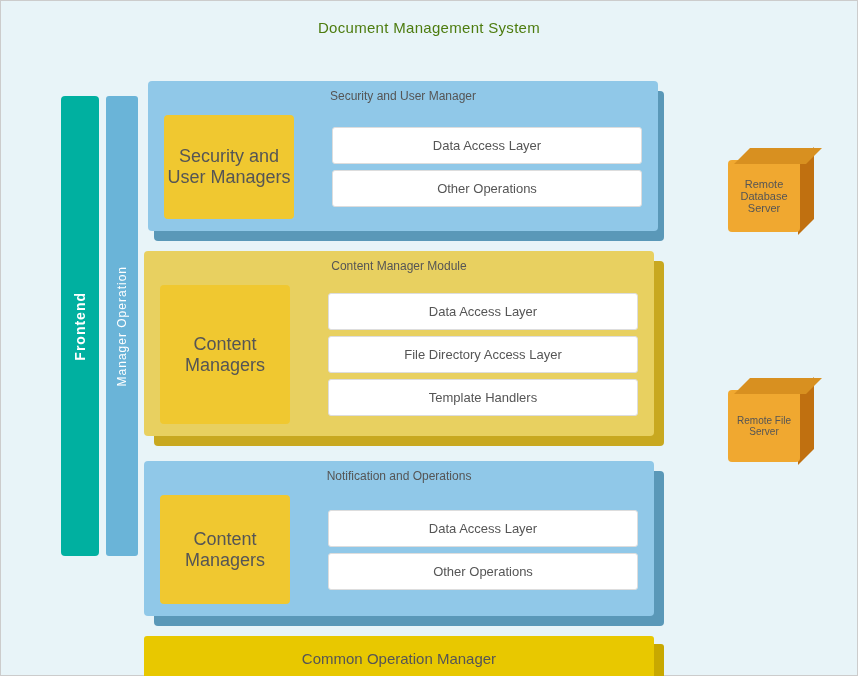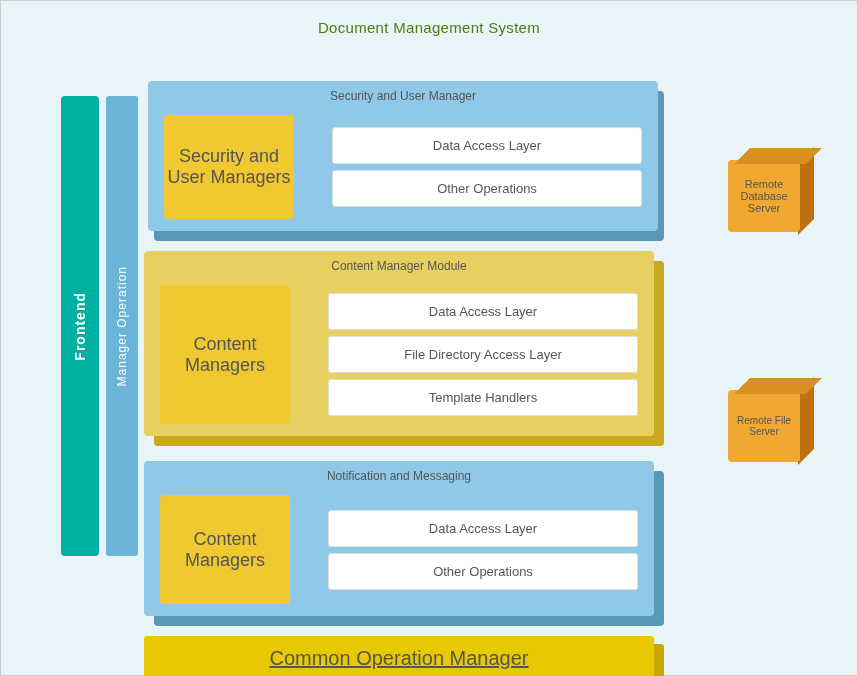--- a/index.html
+++ b/index.html
@@ -73,24 +73,23 @@
       justify-content: center;
     }
     .manager-bar-label {
       color: white;
       font-size: 12px;
       writing-mode: vertical-rl;
       transform: rotate(180deg);
       letter-spacing: 1px;
     }
     .common-op-label {
-      font-size: 20px;
+      font-size: 15px;
       color: #555;
       font-weight: 500;
-      text-decoration: underline;
     }
 
     
     .module-title {
       text-align: center;
       font-size: 12px;
       color: #555;
       margin-bottom: 8px;
     }
 
@@ -204,21 +203,21 @@
         </div>
       </div>
     </div>
 
     <div style="position:absolute; left:83px; top:415px; z-index:2;">
       <div style="position:relative; width:520px; height:168px;">
 
         <div style="position:absolute; left:10px; top:10px; width:510px; height:155px; background:#5a98b8; border-radius:4px; z-index:0;"></div>
 
         <div style="position:absolute; left:0; top:0; width:510px; height:155px; background:#90c8e8; border-radius:4px; padding:8px; z-index:1;">
-          <div class="module-title">Notification and Messaging</div>
+          <div class="module-title">Notification and Operations</div>
           <div class="module-inner">
             <div class="yellow-box">
               <span>Content Managers</span>
             </div>
             <div class="right-ops">
               <div class="op-box">
                 <span>Data Access Layer</span>
               </div>
               <div class="op-box">
                 <span>Other Operations</span>

